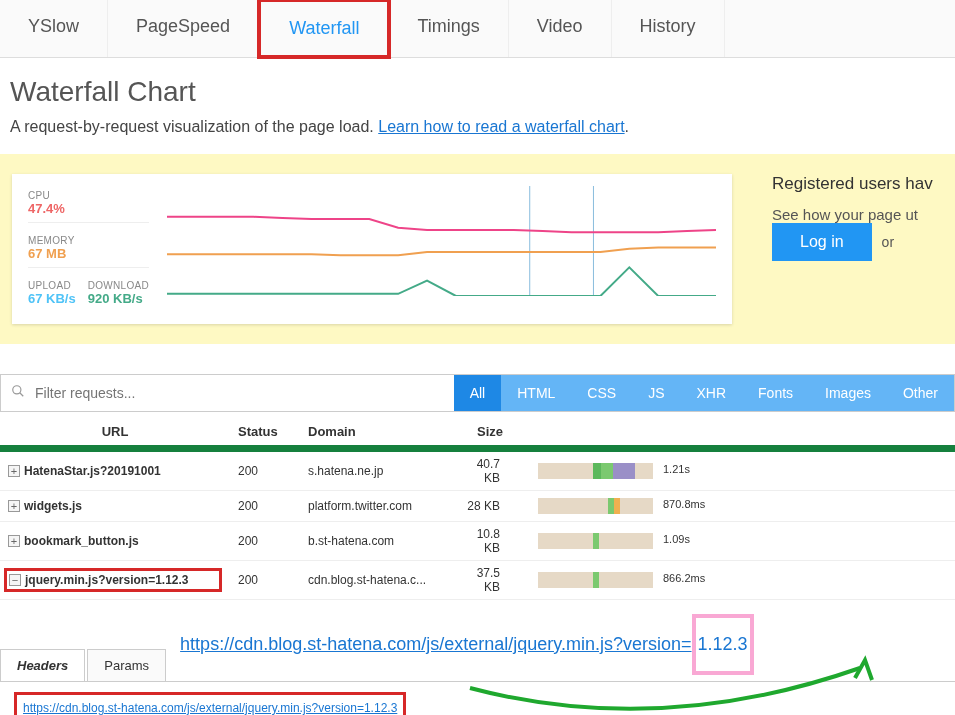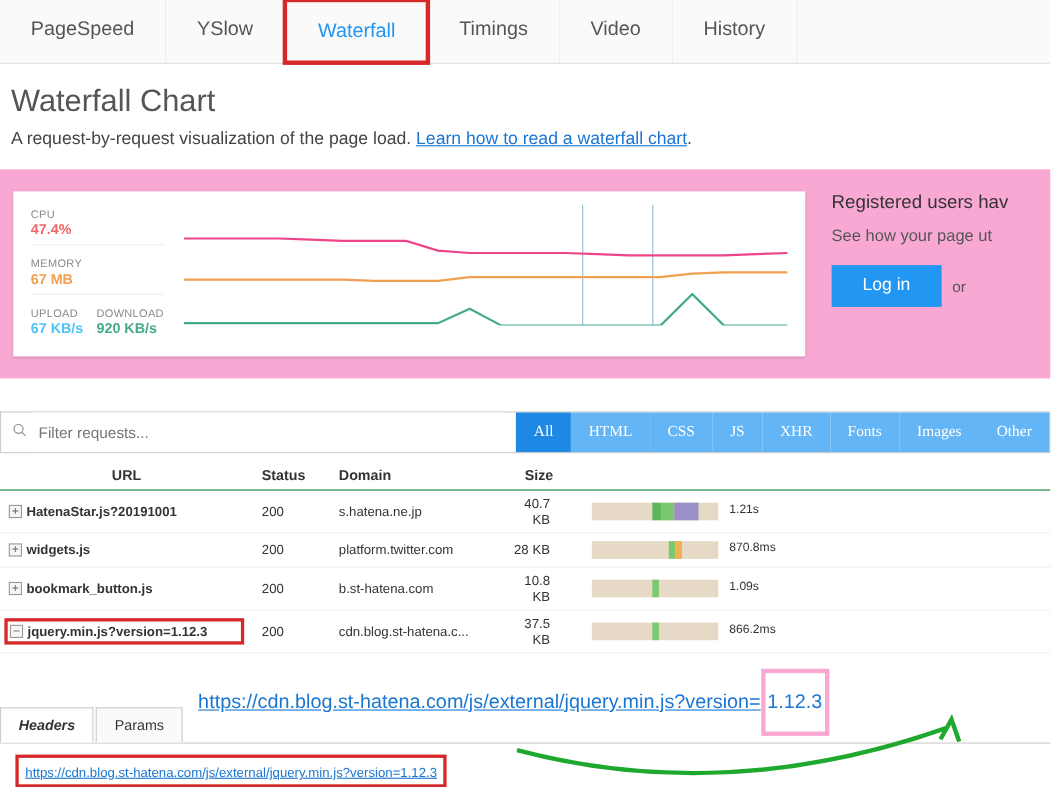--- a/index.html
+++ b/index.html
@@ -4,50 +4,50 @@
 <style>
 * { box-sizing: border-box; margin: 0; padding: 0; }
 body { font-family: Arial, Helvetica, sans-serif; font-size: 14px; color: #333; background: #fff; width: 955px; }
 .tabs { display: flex; border-bottom: 1px solid #ddd; background: #fafafa; }
 .tab { padding: 16px 28px; font-size: 18px; color: #555; cursor: pointer; border-right: 1px solid #eee; }
 .tab.active { color: #2196f3; }
 .tab-highlight { border: 4px solid #d62828; margin: -2px; }
 .page-title { font-size: 28px; color: #555; font-weight: 400; margin: 18px 10px 10px; }
 .subtitle { font-size: 16px; color: #444; margin: 0 10px 18px; }
 .link { color: #1976d2; text-decoration: underline; }
-.metrics-panel { background: #f9a8d4; padding: 20px 12px; display: flex; gap: 4px; }
+.metrics-panel { background: #fef9c3; padding: 20px 12px; display: flex; gap: 20px; }
 .metrics-card { background: #fff; box-shadow: 0 1px 3px rgba(0,0,0,0.15); padding: 12px 16px; display: flex; gap: 18px; flex: 0 0 720px; }
 .metrics-left { display: flex; flex-direction: column; gap: 8px; font-size: 11px; }
 .metric-row { border-bottom: 1px solid #eee; padding: 4px 0 6px; }
 .metric-row:last-child { border-bottom: none; }
 .metric-label { color: #888; font-size: 10px; letter-spacing: 0.3px; }
 .metric-value { font-size: 13px; font-weight: 600; }
 .c-red { color: #e66; }
 .c-orange { color: #f0a050; }
 .c-blue { color: #4fc3f7; }
 .c-green { color: #4a8; }
 .splitcol { display: flex; gap: 12px; }
 .chart-area { flex: 1; position: relative; }
 .chart-area svg { width: 100%; height: 110px; }
 .side-panel { flex: 1; padding-left: 20px; }
 .side-title { font-size: 17px; font-weight: normal; color: #333; margin-bottom: 12px; }
-.side-text { font-size: 15px; color: #555; margin-bottom: 18px; }
+.side-text { font-size: 15px; color: #555; margin-bottom: 0; }
 .login-row { display: flex; align-items: center; gap: 10px; }
 .login-btn { background: #2196f3; color: #fff; border: none; padding: 10px 28px; font-size: 16px; cursor: pointer; }
 .or-text { color: #555; }
 .table-section { margin-top: 30px; }
 .filter-row { display: flex; border: 1px solid #ccc; }
 .filter-input-wrap { display: flex; align-items: center; padding: 0 10px; flex: 1; }
 .search-icon { color: #999; font-size: 16px; margin-right: 6px; }
 .filter-input { border: none; outline: none; padding: 10px 4px; font-size: 14px; color: #999; width: 100%; }
-.filter-tabs { display: flex; font-family: Liberation Serif, serif; }
+.filter-tabs { display: flex; }
 .filter-tab { padding: 10px 16px; font-size: 14px; color: #fff; background: #1e88e5; cursor: pointer; }
 .filter-tab.light { background: #64b5f6; }
 .table { width: 100%; border-collapse: collapse; margin-top: 6px; }
-.table th { text-align: left; padding: 6px 8px; font-size: 13px; font-weight: bold; border-bottom: 1px solid #15803d; color: #333; }
+.table th { text-align: left; padding: 6px 8px; font-size: 13px; font-weight: bold; border-bottom: 7px solid #15803d; color: #333; }
 .table td { padding: 5px 8px; font-size: 12px; color: #333; border-bottom: 1px solid #eee; vertical-align: middle; }
 .expand-box { display: inline-block; width: 12px; height: 12px; border: 1px solid #999; background: #f5f5f5; text-align: center; line-height: 10px; font-size: 11px; margin-right: 4px; cursor: pointer; color: #666; }
 .url-cell { display: flex; align-items: center; }
 .row-highlight td:first-child { position: relative; }
 .row-highlight .url-cell { border: 3px solid #d62828; padding: 2px; margin-left: -4px; margin-top: -2px; margin-bottom: -2px; }
 .wf-cell { position: relative; height: 20px; }
 .wf-bg { position: absolute; left: 0; top: 2px; height: 16px; width: 115px; background: #e6d9c6; }
 .wf-bar { position: absolute; top: 2px; height: 16px; }
 .wf-time { position: absolute; left: 125px; top: 2px; font-size: 11px; }
 .sub-tabs { display: flex; border-bottom: 1px solid #ccc; margin-top: 14px; align-items: flex-end; }
@@ -63,22 +63,22 @@
 .th-status { width: 70px; }
 .th-domain { width: 150px; }
 .th-size { width: 80px; text-align: center !important; }
 .td-size { text-align: right; padding-right: 30px !important; }
 .rel-wrap { position: relative; }
 </style>
 </head>
 <body>
 
 <div class="tabs">
+  <div class="tab">YSlow</div>
   <div class="tab">PageSpeed</div>
-  <div class="tab">YSlow</div>
   <div class="tab active tab-highlight">Waterfall</div>
   <div class="tab">Timings</div>
   <div class="tab">Video</div>
   <div class="tab">History</div>
 </div>
 
 <h1 class="page-title">Waterfall Chart</h1>
 
 <p class="subtitle">
   <span>A request-by-request visualization of the page load. </span><a class="link">Learn how to read a waterfall chart</a><span>.</span>

